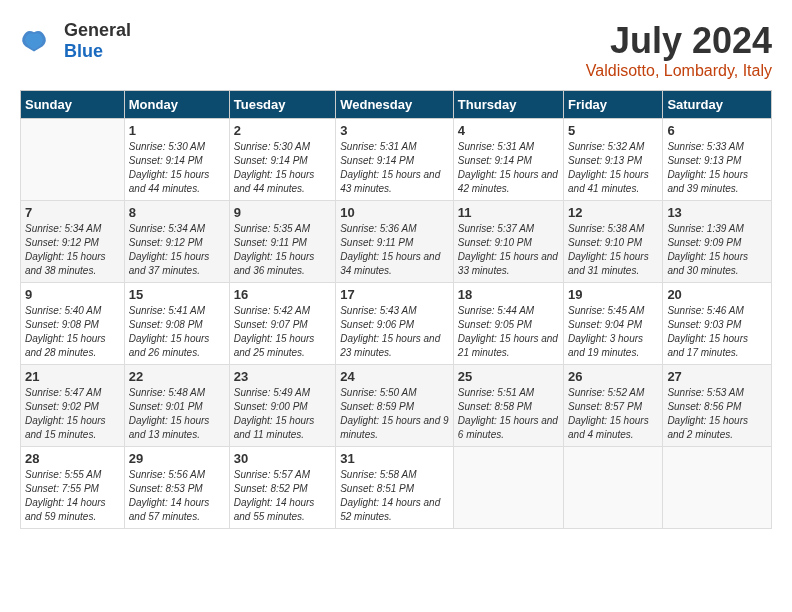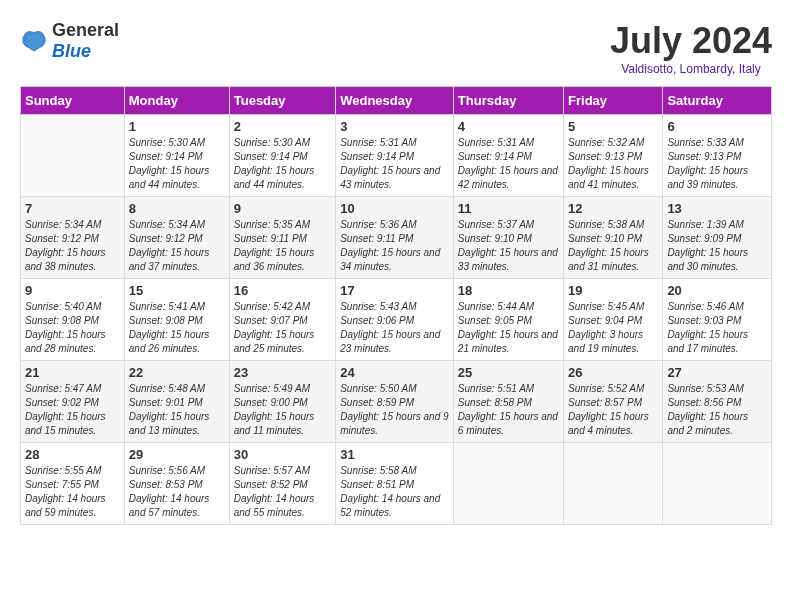--- a/index.html
+++ b/index.html
@@ -12,56 +12,55 @@
     }
     .header-area {
       display: flex;
       justify-content: space-between;
       align-items: flex-start;
       margin-bottom: 10px;
     }
     .logo {
       display: flex;
       align-items: center;
-      gap: 4px;
+      gap: 16px;
     }
     .logo-text-general {
       font-size: 18px;
       font-weight: bold;
       color: #333;
     }
     .logo-text-blue {
       font-size: 18px;
       font-weight: bold;
       color: #1a6abf;
-      font-style: italic;
     }
     .logo-icon {
       width: 28px;
       height: 28px;
     }
     .title-area {
-      text-align: center;
+      text-align: right;
     }
     .main-title {
       font-size: 36px;
       font-weight: bold;
       color: #333;
     }
     .subtitle {
-      font-size: 12px;
-      color: #4c1d95;
+      font-size: 16px;
+      color: #c2410c;
     }
     table {
       width: 100%;
       border-collapse: collapse;
       font-size: 11px;
     }
     thead tr th {
-      background-color: #a21caf;
+      background-color: #0c4a6e;
       color: #fff;
       padding: 6px 4px;
       text-align: left;
       font-size: 13px;
       font-weight: bold;
       border: 1px solid #ccc;
     }
     tbody tr td {
       border: 1px solid #ddd;
       padding: 4px 4px;

